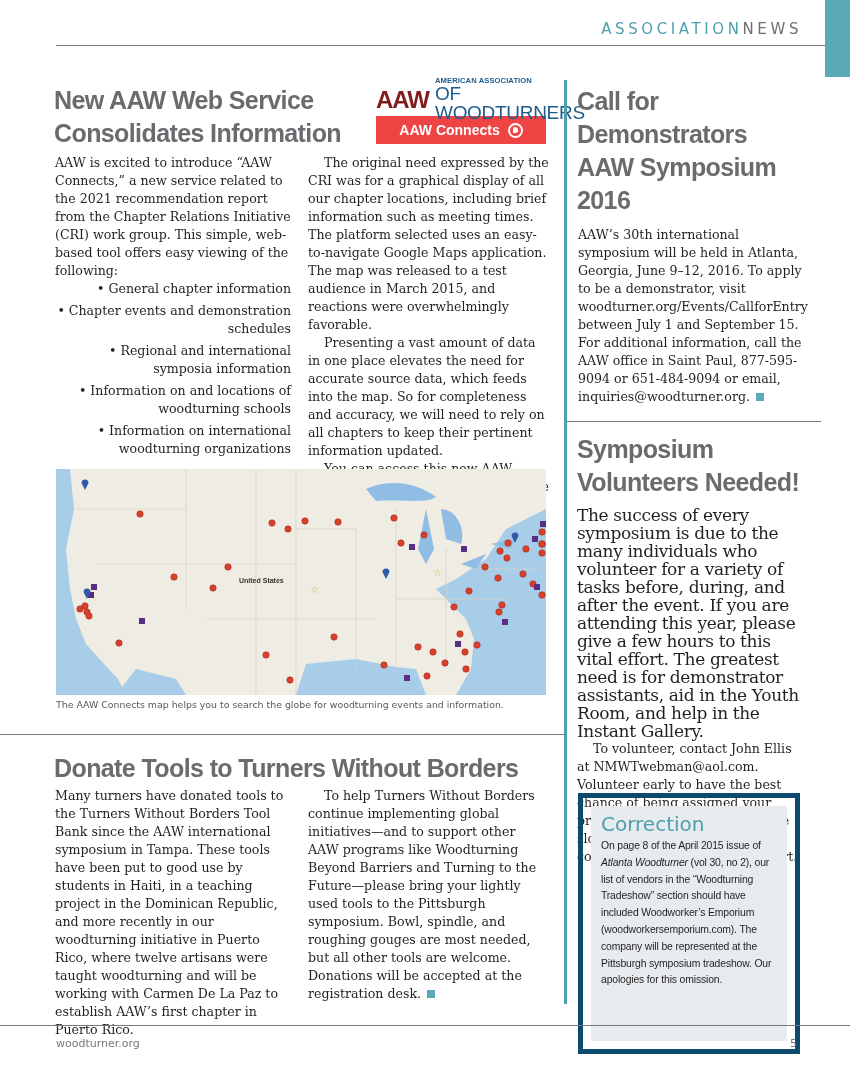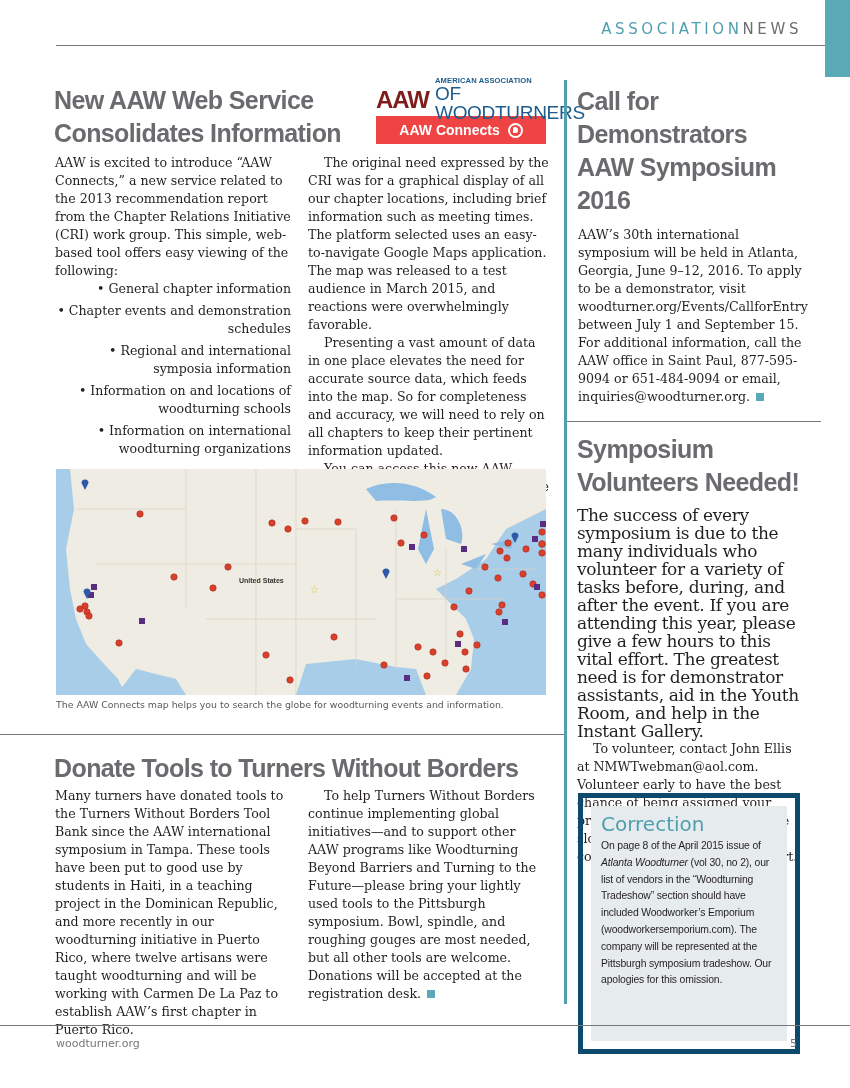--- a/index.html
+++ b/index.html
@@ -93,21 +93,21 @@
       <span class="l2">OF WOODTURNERS</span>
     </span>
   </div>
   <div class="logo-connects">
     <span>AAW Connects</span>
     <span class="globe"></span>
   </div>
 </div>
 
 <div class="abs body col1">
-  <p>AAW is excited to introduce “AAW Connects,” a new service related to the 2013 recommendation report from the Chapter Relations Initiative (CRI) work group. This simple, web-based tool offers easy viewing of the following:</p>
+  <p>AAW is excited to introduce “AAW Connects,” a new service related to the 2021 recommendation report from the Chapter Relations Initiative (CRI) work group. This simple, web-based tool offers easy viewing of the following:</p>
   <ul class="bullets">
     <li>General chapter information</li>
     <li>Chapter events and demonstration schedules</li>
     <li>Regional and international symposia information</li>
     <li>Information on and locations of woodturning schools</li>
     <li>Information on international woodturning organizations</li>
   </ul>
 </div>
 
 <div class="abs body col2">

